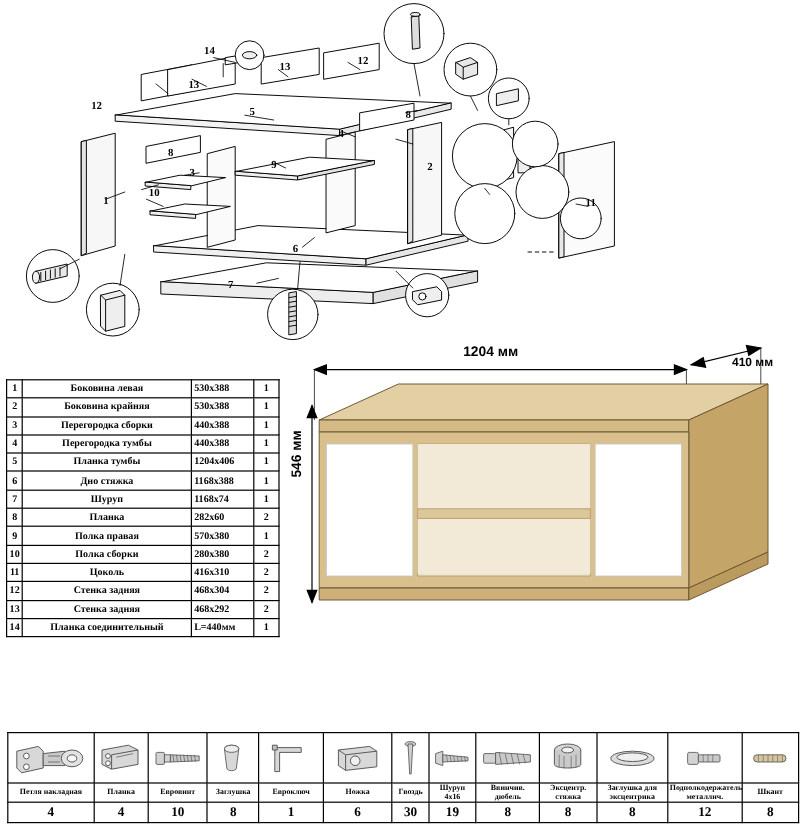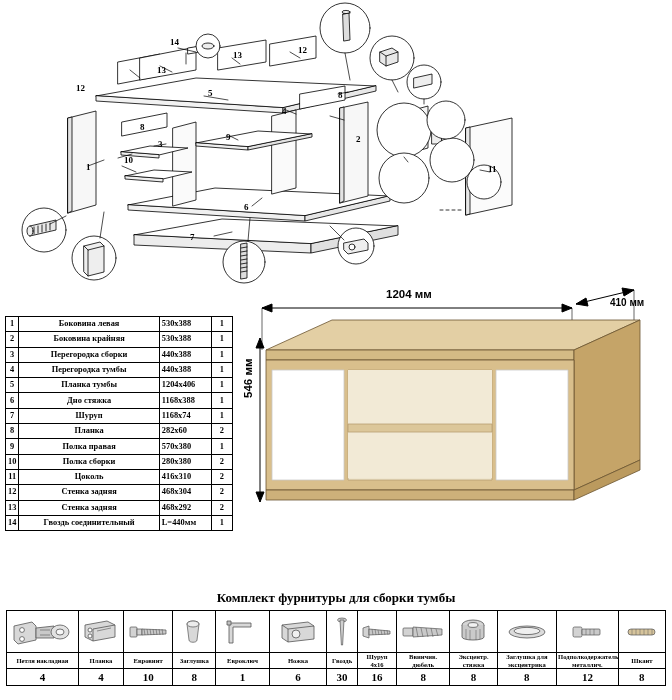--- a/index.html
+++ b/index.html
@@ -399,21 +399,21 @@
           <td class="c-qty">2</td>
         </tr>
         <tr>
           <td class="c-no">13</td>
           <td class="c-name">Стенка задняя</td>
           <td class="c-dim">468х292</td>
           <td class="c-qty">2</td>
         </tr>
         <tr>
           <td class="c-no">14</td>
-          <td class="c-name">Гвоздь соединительный</td>
+          <td class="c-name">Планка соединительный</td>
           <td class="c-dim">L=440мм</td>
           <td class="c-qty">1</td>
         </tr>
       </tbody>
     </table>
   </div>
 
   <div id="assembled">
     <svg width="436" height="240" viewBox="0 0 436 240" xmlns="http://www.w3.org/2000/svg">
 
@@ -461,21 +461,20 @@
         <polygon points="30,212 338,212 338,222 30,222" fill="#cdb07a"></polygon>
         <polygon points="338,212 404,182 404,192 338,222" fill="#bb9a5e"></polygon>
       </g>
     </svg>
 
     <div class="dim-label" id="dim-width">1204 мм</div>
     <div class="dim-label" id="dim-depth">410 мм</div>
     <div class="dim-label" id="dim-height">546 мм</div>
   </div>
 
-  <div id="hardware-title">Комплект фурнитуры для сборки тумбы</div>
 
   <div id="hardware">
     <table class="hw">
       <colgroup>
         <col style="width:70px">
           <col style="width:44px">
           <col style="width:48px">
         <col style="width:42px">
           <col style="width:52px">
           <col style="width:56px">
@@ -640,21 +639,21 @@
           <td>Шкант</td>
         </tr>
         <tr class="qty">
           <td>4</td>
           <td>4</td>
           <td>10</td>
           <td>8</td>
           <td>1</td>
           <td>6</td>
           <td>30</td>
-          <td>16</td>
+          <td>19</td>
           <td>8</td>
           <td>8</td>
           <td>8</td>
           <td>12</td>
           <td>8</td>
         </tr>
       </tbody>
     </table>
   </div>
 

